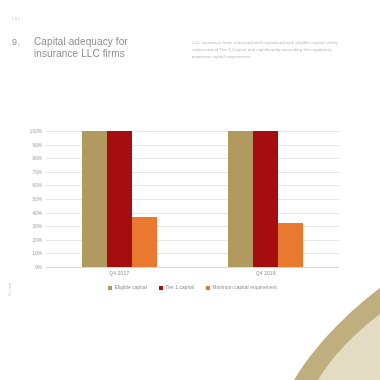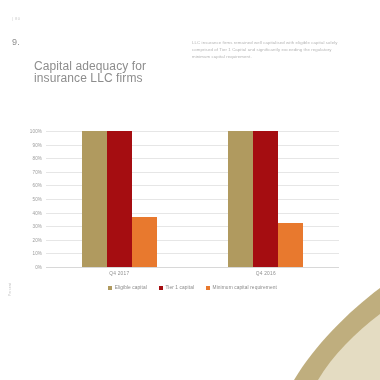--- a/index.html
+++ b/index.html
@@ -21,24 +21,23 @@
   .title-block{
     position:absolute;left:12px;top:36px;
     display:flex;align-items:flex-start;
   }
   .title-num{
     font-size:9px;color:#8d8d8d;
     width:22px;flex:none;line-height:12px;
     letter-spacing:.2px;
   }
   .title-text{
-    font-size:12px;color:#8d8d8d;
+    font-size:10px;color:#8d8d8d;
     line-height:12px;letter-spacing:.1px;
     max-width:125px;
-    margin-top:24px;
   }
 
   .intro{
     position:absolute;left:192px;top:39px;width:155px;
     font-size:4.3px;line-height:7.2px;
     color:#b3b3b3;letter-spacing:.12px;
   }
 
   
   .chart{

